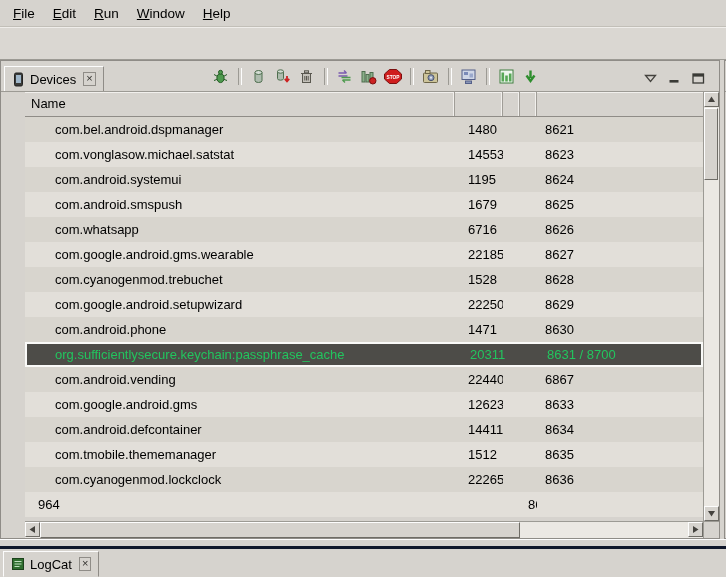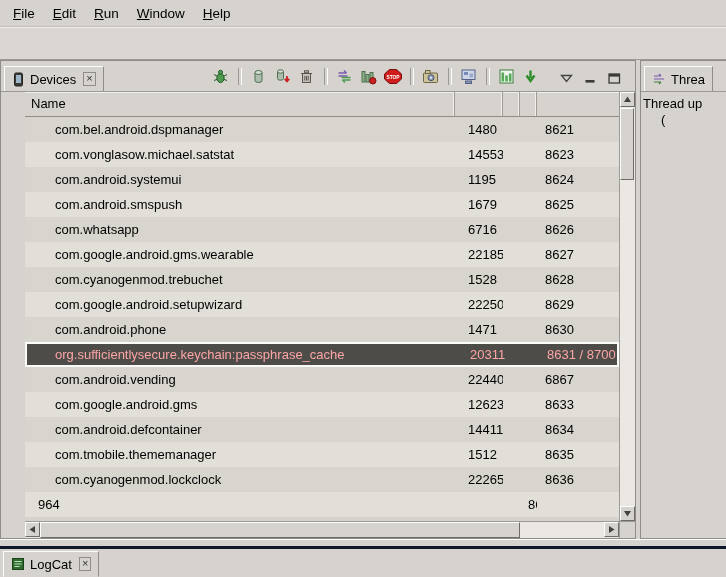--- a/index.html
+++ b/index.html
@@ -12,21 +12,21 @@
            background:#d6d3ce;border-bottom:1px solid #c2bfb8;}
   .menu-item{display:flex;align-items:center;padding:0 9px;font-size:13.5px;cursor:default;}
   .menu-item u{text-decoration:underline;}
 
   
   .toolbar-strip{height:32px;flex:none;background:#dad7d2;border-bottom:1px solid #9c9a94;
                  box-shadow:inset 0 1px 0 #efedea;}
 
   
   .main{flex:1;display:flex;min-height:0;background:#d6d3ce;}
-  .devices-panel{width:636px;flex:none;display:flex;flex-direction:column;min-height:0;
+  .devices-panel{width:720px;flex:none;display:flex;flex-direction:column;min-height:0;
                  border:1px solid #8f8c87;background:#d6d3ce;box-sizing:border-box;}
   .v-splitter{width:4px;flex:none;background:#d6d3ce;}
   .threads-panel{flex:1;display:flex;flex-direction:column;min-width:0;
                  border:1px solid #8f8c87;border-right:none;background:#d6d3ce;box-sizing:border-box;}
 
   .panel-header{height:30px;flex:none;display:flex;align-items:flex-end;
                 background:#d6d3ce;border-bottom:1px solid #9c9a94;overflow:hidden;}
   .tab{display:flex;align-items:center;gap:5px;height:24px;padding:0 7px;margin-left:3px;margin-bottom:-1px;
        background:#d6d3ce;border:1px solid;border-color:#fcfcfc #8f8c87 #d6d3ce #fcfcfc;
        font-size:13px;white-space:nowrap;cursor:default;}
@@ -46,21 +46,21 @@
   .col-header{height:24px;flex:none;display:grid;grid-template-columns:430px 48px 17px 17px 1fr;
               background:#d6d3ce;border-bottom:1px solid #8f8c87;box-shadow:inset 0 1px 0 #f2f0ed;}
   .col-cell{border-right:1px solid #a09d97;box-shadow:inset -1px 0 0 #f2f0ed;line-height:23px;
             padding-left:6px;overflow:hidden;white-space:nowrap;cursor:default;}
   .col-cell:last-child{border-right:none;box-shadow:none;}
 
   .rows{flex:1;overflow:hidden;background:#d6d3ce;}
   .row{display:grid;grid-template-columns:430px 48px 17px 17px 1fr;height:25px;line-height:25px;
        background:#d8d5ce;box-sizing:border-box;cursor:default;}
   .row.alt{background:#e2dfd9;}
-  .row.selected{background:#4d4c48;color:#fca5a5;border:2px solid #fafaf8;line-height:21px;}
+  .row.selected{background:#4d4c48;color:#22c55e;border:2px solid #fafaf8;line-height:21px;}
   .c-name{padding-left:30px;overflow:hidden;white-space:nowrap;}
   .row.selected .c-name{padding-left:28px;}
   .c-pid{padding-left:13px;overflow:hidden;white-space:nowrap;}
   .c-port{padding-left:8px;overflow:hidden;white-space:nowrap;}
 
   
   .vscroll{width:15px;flex:none;display:flex;flex-direction:column;background:#ebe8e3;
            border-left:1px solid #9c9a94;}
   .sb-btn{width:15px;height:15px;flex:none;background:#d6d3ce;border:1px solid;
           border-color:#fdfdfd #6e6c66 #6e6c66 #fdfdfd;display:flex;align-items:center;

